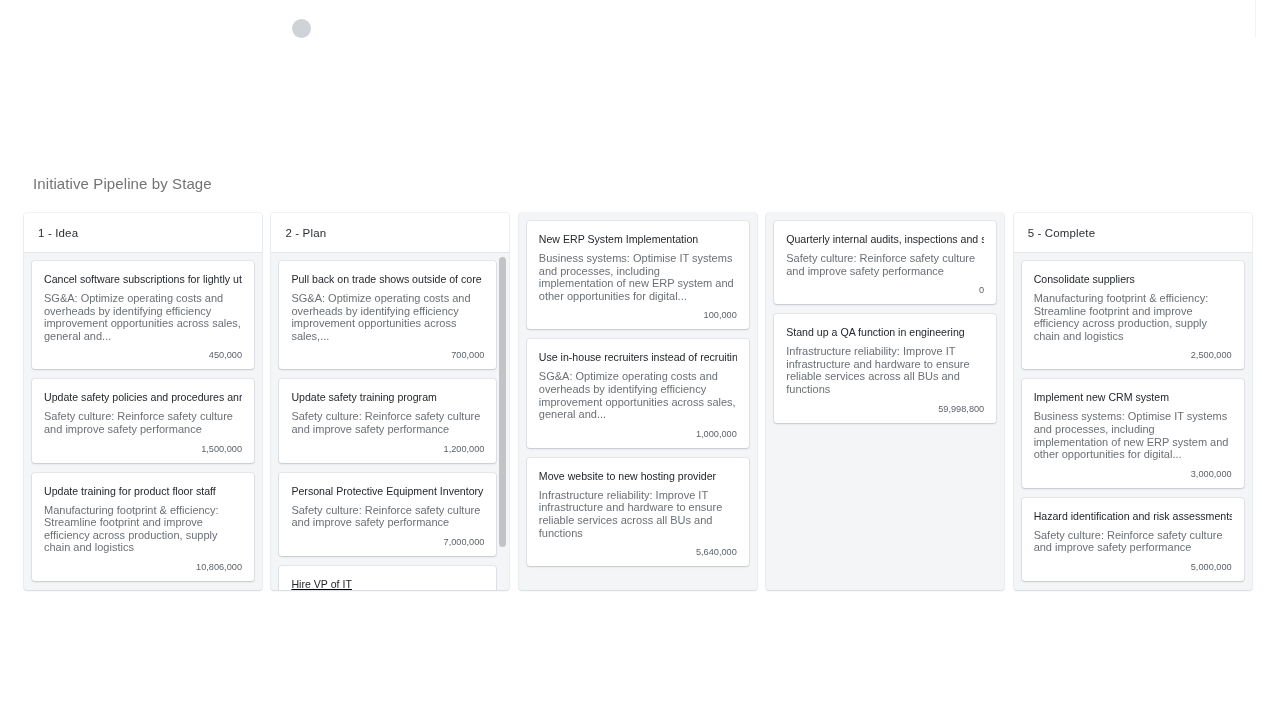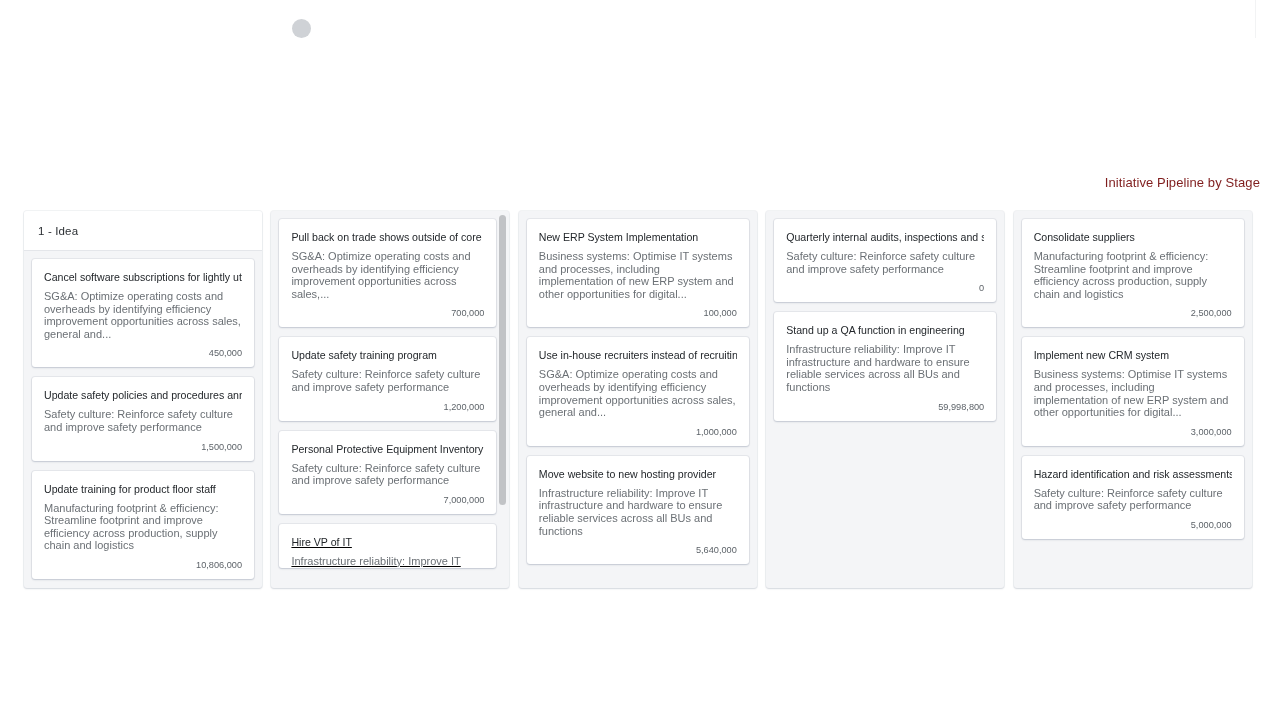--- a/index.html
+++ b/index.html
@@ -43,26 +43,25 @@
 
   
   .board-wrap {
     position: absolute;
     left: 24px;
     top: 175px;
     width: 1236px;
   }
 
   .board-title {
-    font-size: 13px;
-    color: #7f1d1d;
+    font-size: 15px;
+    color: #737373;
     letter-spacing: .1px;
     margin: 0 0 21px 9px;
     font-weight: 400;
-    text-align: right;
   }
 
   .columns {
     display: flex;
     gap: 0;
     align-items: flex-start;
   }
 
   .col {
     width: 246px;
@@ -201,20 +200,23 @@
               <div class="card">
                 <div class="card-title">Update training for product floor staff</div>
                 <div class="card-desc">Manufacturing footprint &amp; efficiency: Streamline footprint and improve efficiency across production, supply chain and logistics</div>
                 <div class="card-value">10,806,000</div>
               </div>
             </div>
           </div>
         </div>
         <div class="col">
           <div class="col-inner">
+            <div class="col-header">
+              <span class="col-header-title">2 - Plan</span>
+            </div>
             <div class="col-body scrollable">
               <div class="card">
                 <div class="card-title">Pull back on trade shows outside of core ...</div>
                 <div class="card-desc">SG&amp;A: Optimize operating costs and overheads by identifying efficiency improvement opportunities across sales,...</div>
                 <div class="card-value">700,000</div>
               </div>
               <div class="card">
                 <div class="card-title">Update safety training program</div>
                 <div class="card-desc">Safety culture: Reinforce safety culture and improve safety performance</div>
                 <div class="card-value">1,200,000</div>
@@ -266,20 +268,23 @@
               <div class="card">
                 <div class="card-title">Stand up a QA function in engineering</div>
                 <div class="card-desc">Infrastructure reliability: Improve IT infrastructure and hardware to ensure reliable services across all BUs and functions</div>
                 <div class="card-value">59,998,800</div>
               </div>
             </div>
           </div>
         </div>
         <div class="col">
           <div class="col-inner">
+            <div class="col-header">
+              <span class="col-header-title">5 - Complete</span>
+            </div>
             <div class="col-body">
               <div class="card">
                 <div class="card-title">Consolidate suppliers</div>
                 <div class="card-desc">Manufacturing footprint &amp; efficiency: Streamline footprint and improve efficiency across production, supply chain and logistics</div>
                 <div class="card-value">2,500,000</div>
               </div>
               <div class="card">
                 <div class="card-title">Implement new CRM system</div>
                 <div class="card-desc">Business systems: Optimise IT systems and processes, including implementation of new ERP system and other opportunities for digital...</div>
                 <div class="card-value">3,000,000</div>

